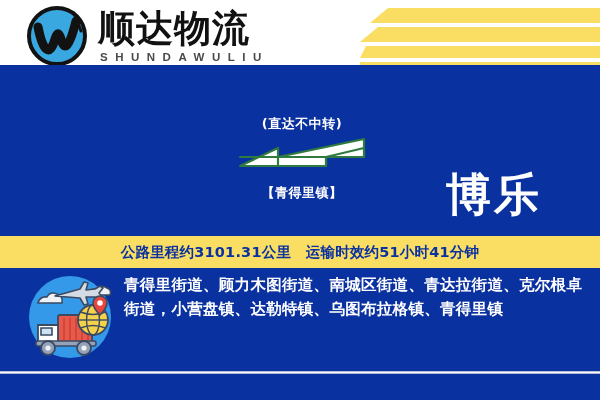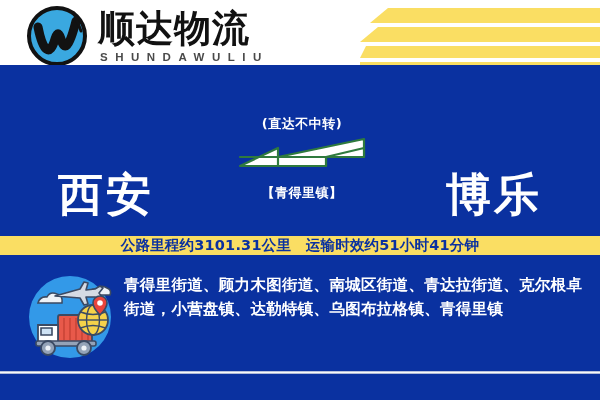--- a/index.html
+++ b/index.html
@@ -104,21 +104,21 @@
     letter-spacing: 0.5px;
   }
   .arrow-top-label { margin-bottom: 2px; }
   .arrow-bottom-label { margin-top: 3px; font-size: 13px; }
   .arrow-svg { display: block; }
 
   
   .infobar {
     position: absolute;
     left: 0; top: 236px;
-    width: 600px; height: 19px;
+    width: 600px; height: 32px;
     background: #fade63;
     display: flex;
     align-items: center;
     justify-content: center;
   }
   .infobar-text {
     font-family: "DejaVu Sans", "Liberation Sans", sans-serif;
     font-size: 14.5px;
     font-weight: bold;
     color: #0a31a0;
@@ -189,21 +189,20 @@
         </svg>
       </div>
       <div class="logo-text-block">
         <div class="logo-cn">顺达物流</div>
         <div class="logo-en">SHUNDAWULIU</div>
       </div>
     </div>
   </div>
 
   <div class="route">
-    <div class="city city-origin">西安</div>
     <div class="city city-dest">博乐</div>
 
     <div class="arrow-zone">
       <div class="arrow-top-label">(直达不中转)</div>
       <div class="arrow-svg">
         <svg width="128" height="42" viewBox="0 0 128 42" xmlns="http://www.w3.org/2000/svg">
           <polygon points="2,31 40,13 40,22 126,4 126,22 88,22 88,31" fill="#ffffff" stroke="#2f7a3e" stroke-width="2.2" stroke-linejoin="round"></polygon>
           <polygon points="2,31 40,31 40,40 88,40 88,31 126,22 126,31" fill="#ffffff" stroke="#2f7a3e" stroke-width="2.2" stroke-linejoin="round" transform="translate(0,-9)"></polygon>
         </svg>
       </div>

